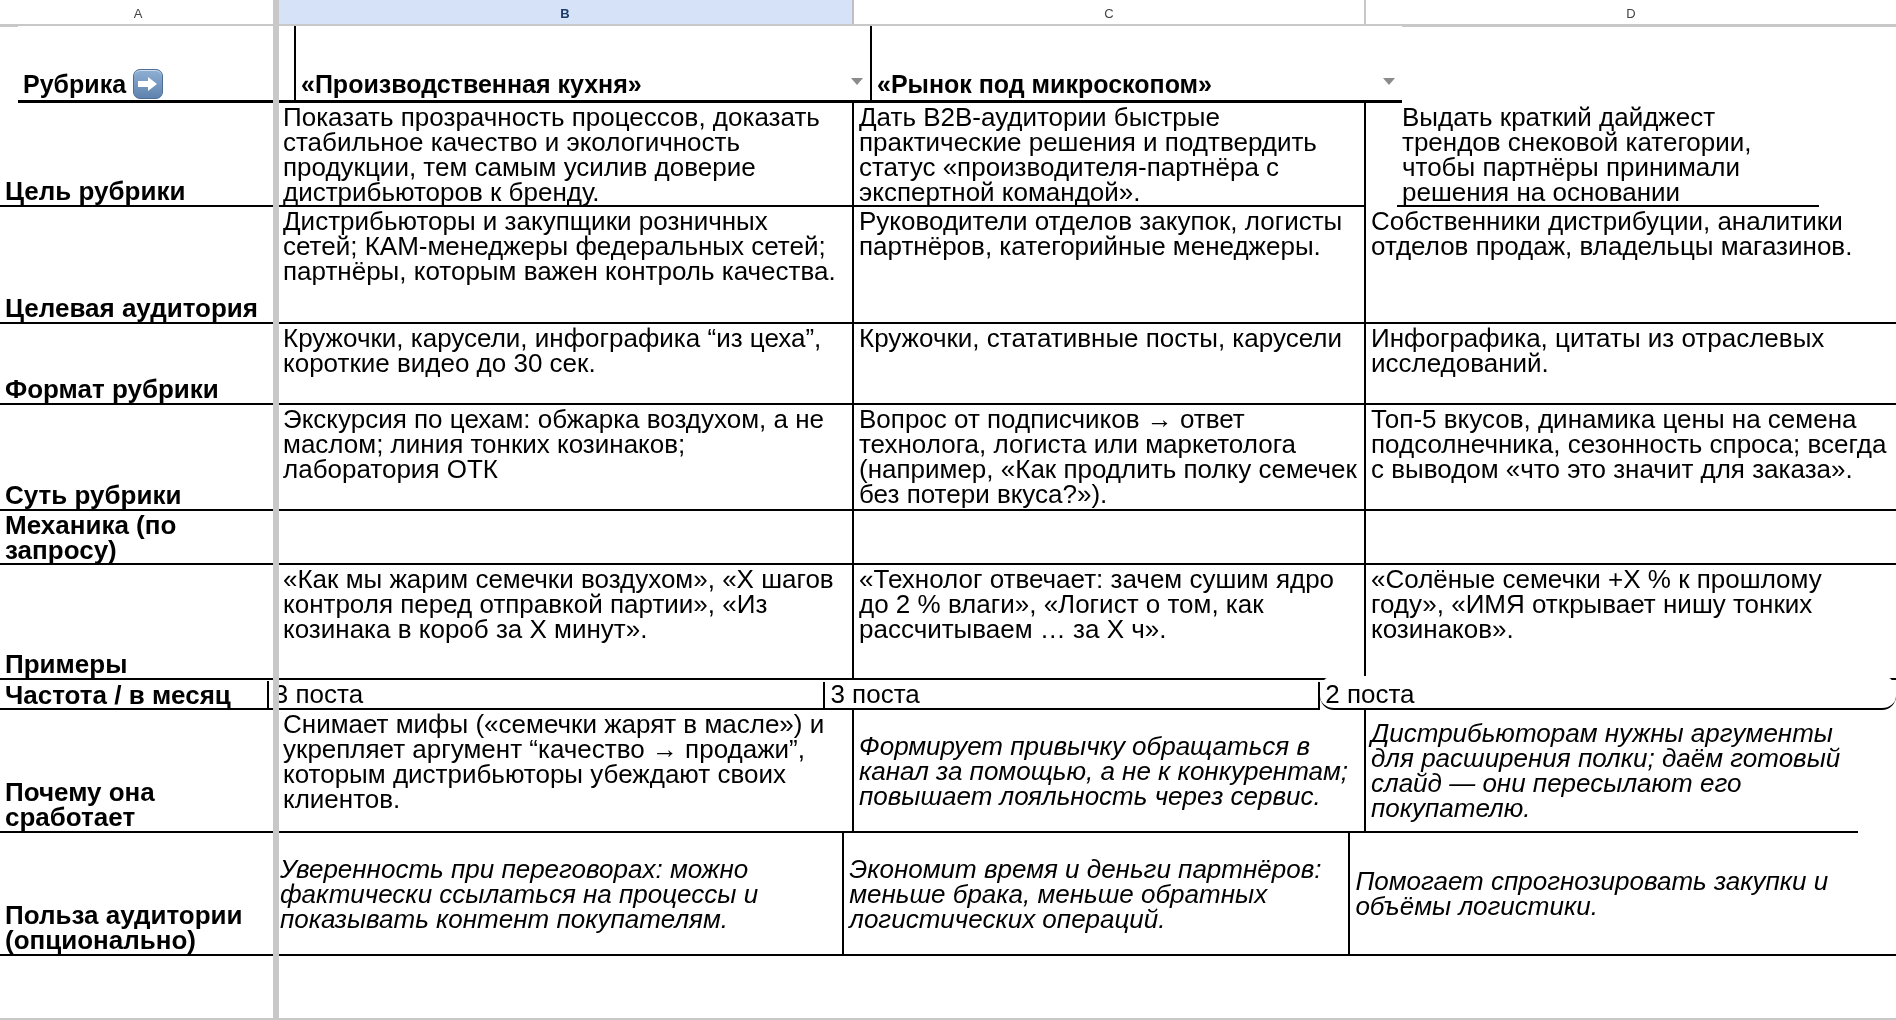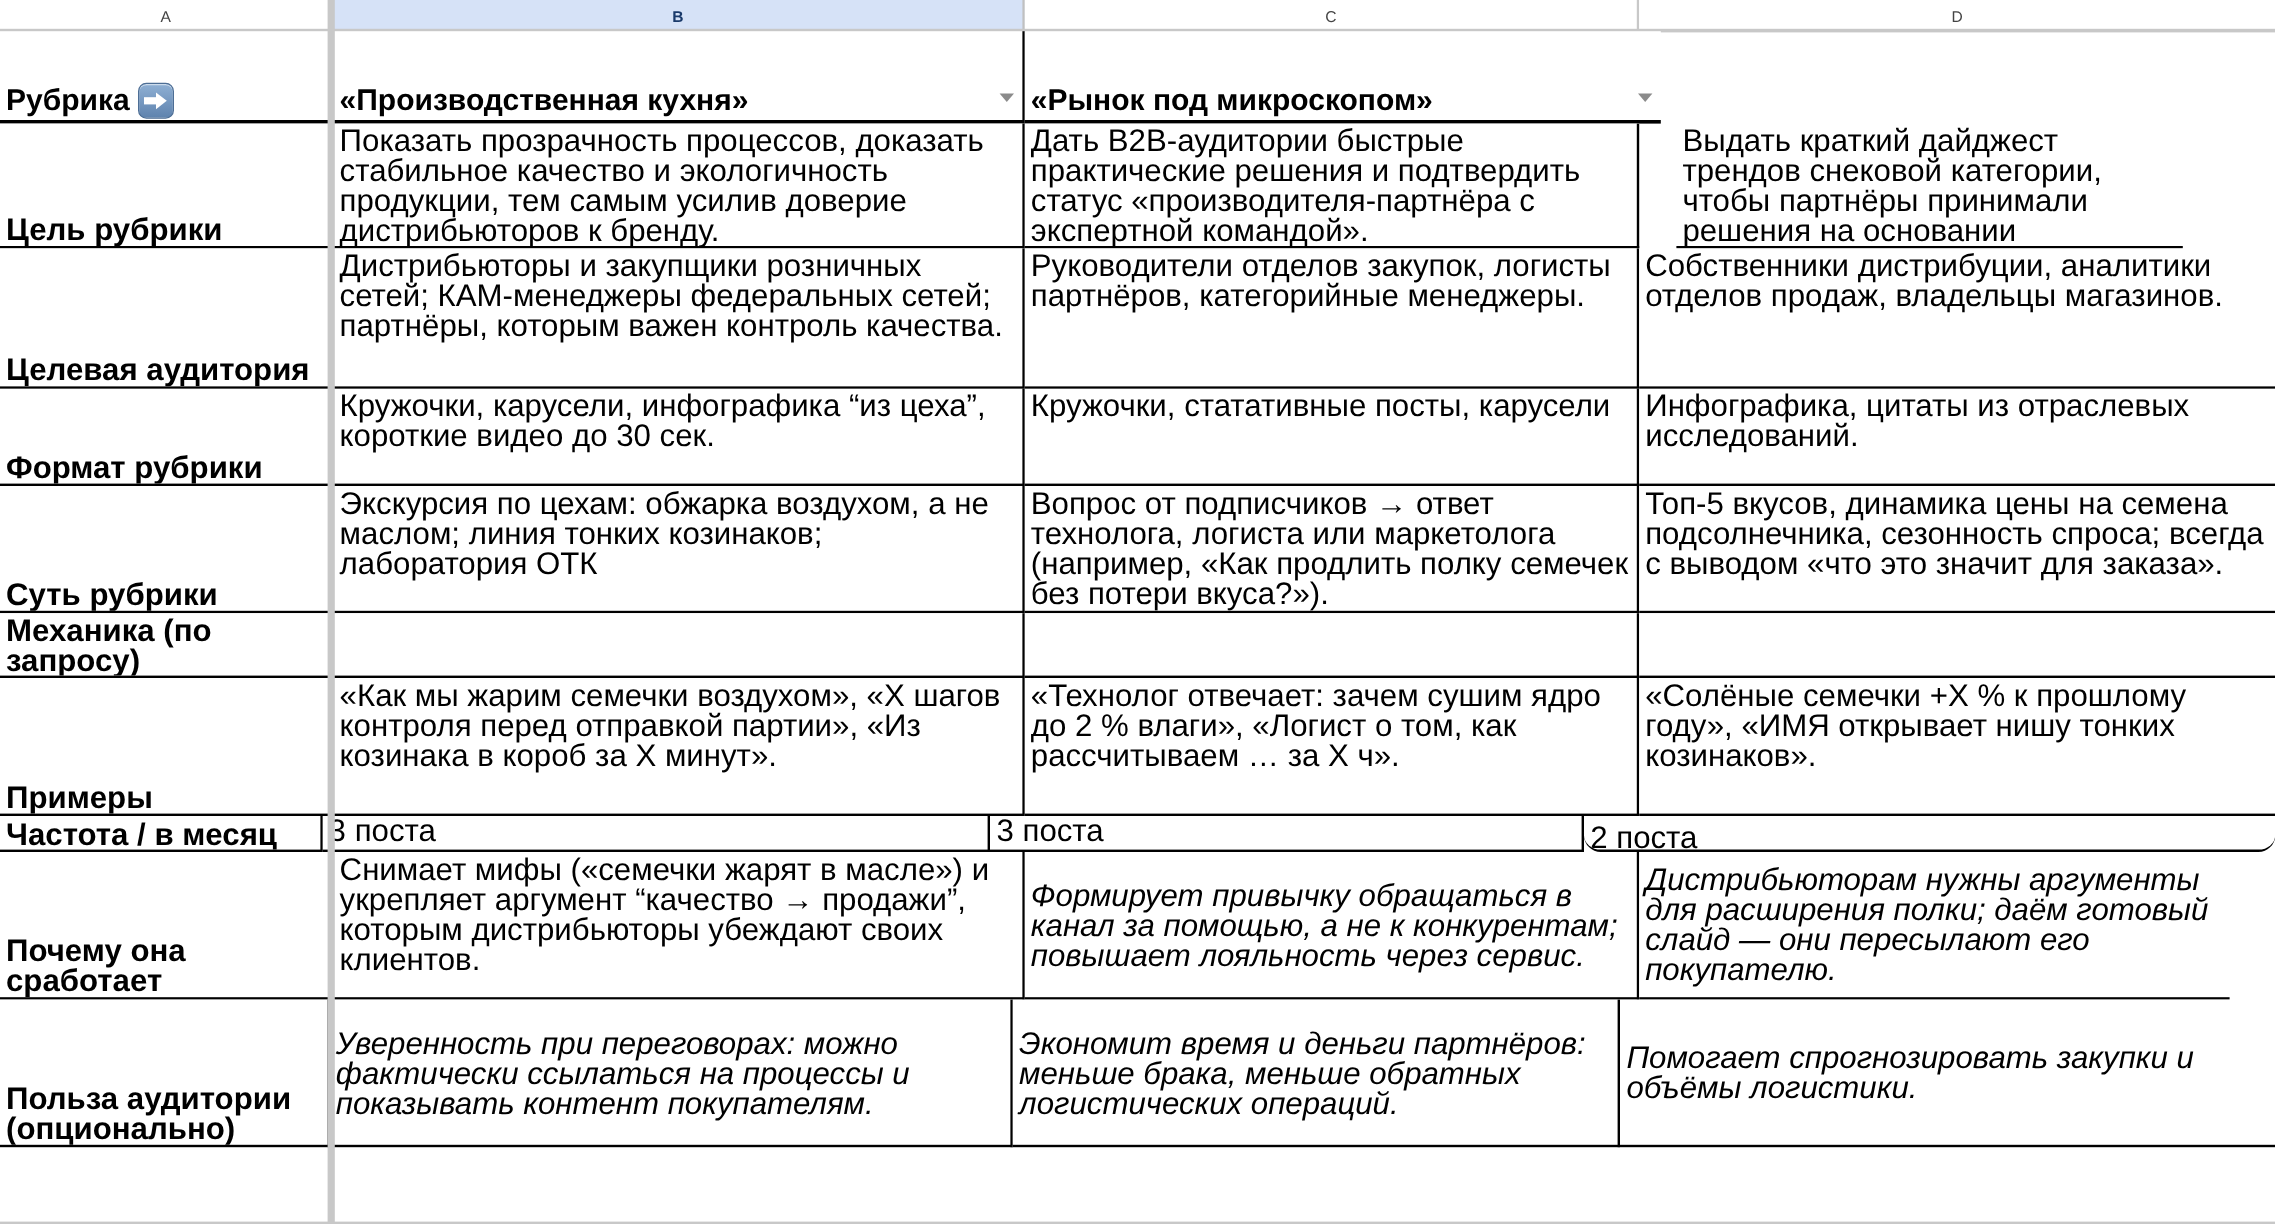--- a/index.html
+++ b/index.html
@@ -94,21 +94,21 @@
   <div class="colhead-row">
     <div class="colhead" style="width:278px;">A</div>
     <div class="colhead sel" style="width:576px;">B</div>
     <div class="colhead" style="width:512px;">C</div>
     <div class="colhead" style="width:530px;border-right:none;">D</div>
     <div class="colhead-underline"></div>
   </div>
 
   <div class="grid">
 
-    <div class="row hrow" style="height:77px;">
+    <div class="row hrow" style="height:77px;padding-left:18px;">
       <div class="cell a" style="width:278px;">
         <span class="htext">
           <span>Рубрика</span>
           <span class="arrow-emoji"></span>
         </span>
       </div>
       <div class="cell" style="width:576px;">
         <span class="htext">
           <span>«Производственная кухня»</span>
           <span class="filter-arrow"></span>
@@ -205,21 +205,21 @@
           <span class="btext">«Как мы жарим семечки воздухом», «Х шагов контроля перед отправкой партии», «Из козинака в короб за Х минут».</span>
         </div>
       <div class="cell body" style="width:512px;">
           <span class="btext">«Технолог отвечает: зачем сушим ядро до 2 % влаги», «Логист о том, как рассчитываем … за Х ч».</span>
         </div>
       <div class="cell body" style="width:530px;border-right:none;">
           <span class="btext">«Солёные семечки +Х % к прошлому году», «ИМЯ открывает нишу тонких козинаков».</span>
         </div>
     </div>
 
-    <div class="row" style="height:30px;">
+    <div class="row" style="height:30px;align-items:flex-end;">
       <div class="cell a" style="width:278px;padding-bottom:0;">
           <span class="atext">Частота / в месяц</span>
         </div>
       <div class="cell body" style="width:576px;padding-top:0;">
           <span class="btext">3 поста</span>
         </div>
       <div class="cell body" style="width:512px;padding-top:0;">
           <span class="btext">3 поста</span>
         </div>
       <div class="cell body" style="width:596px;border-right:none;padding-top:6px;border-radius:14px;">

